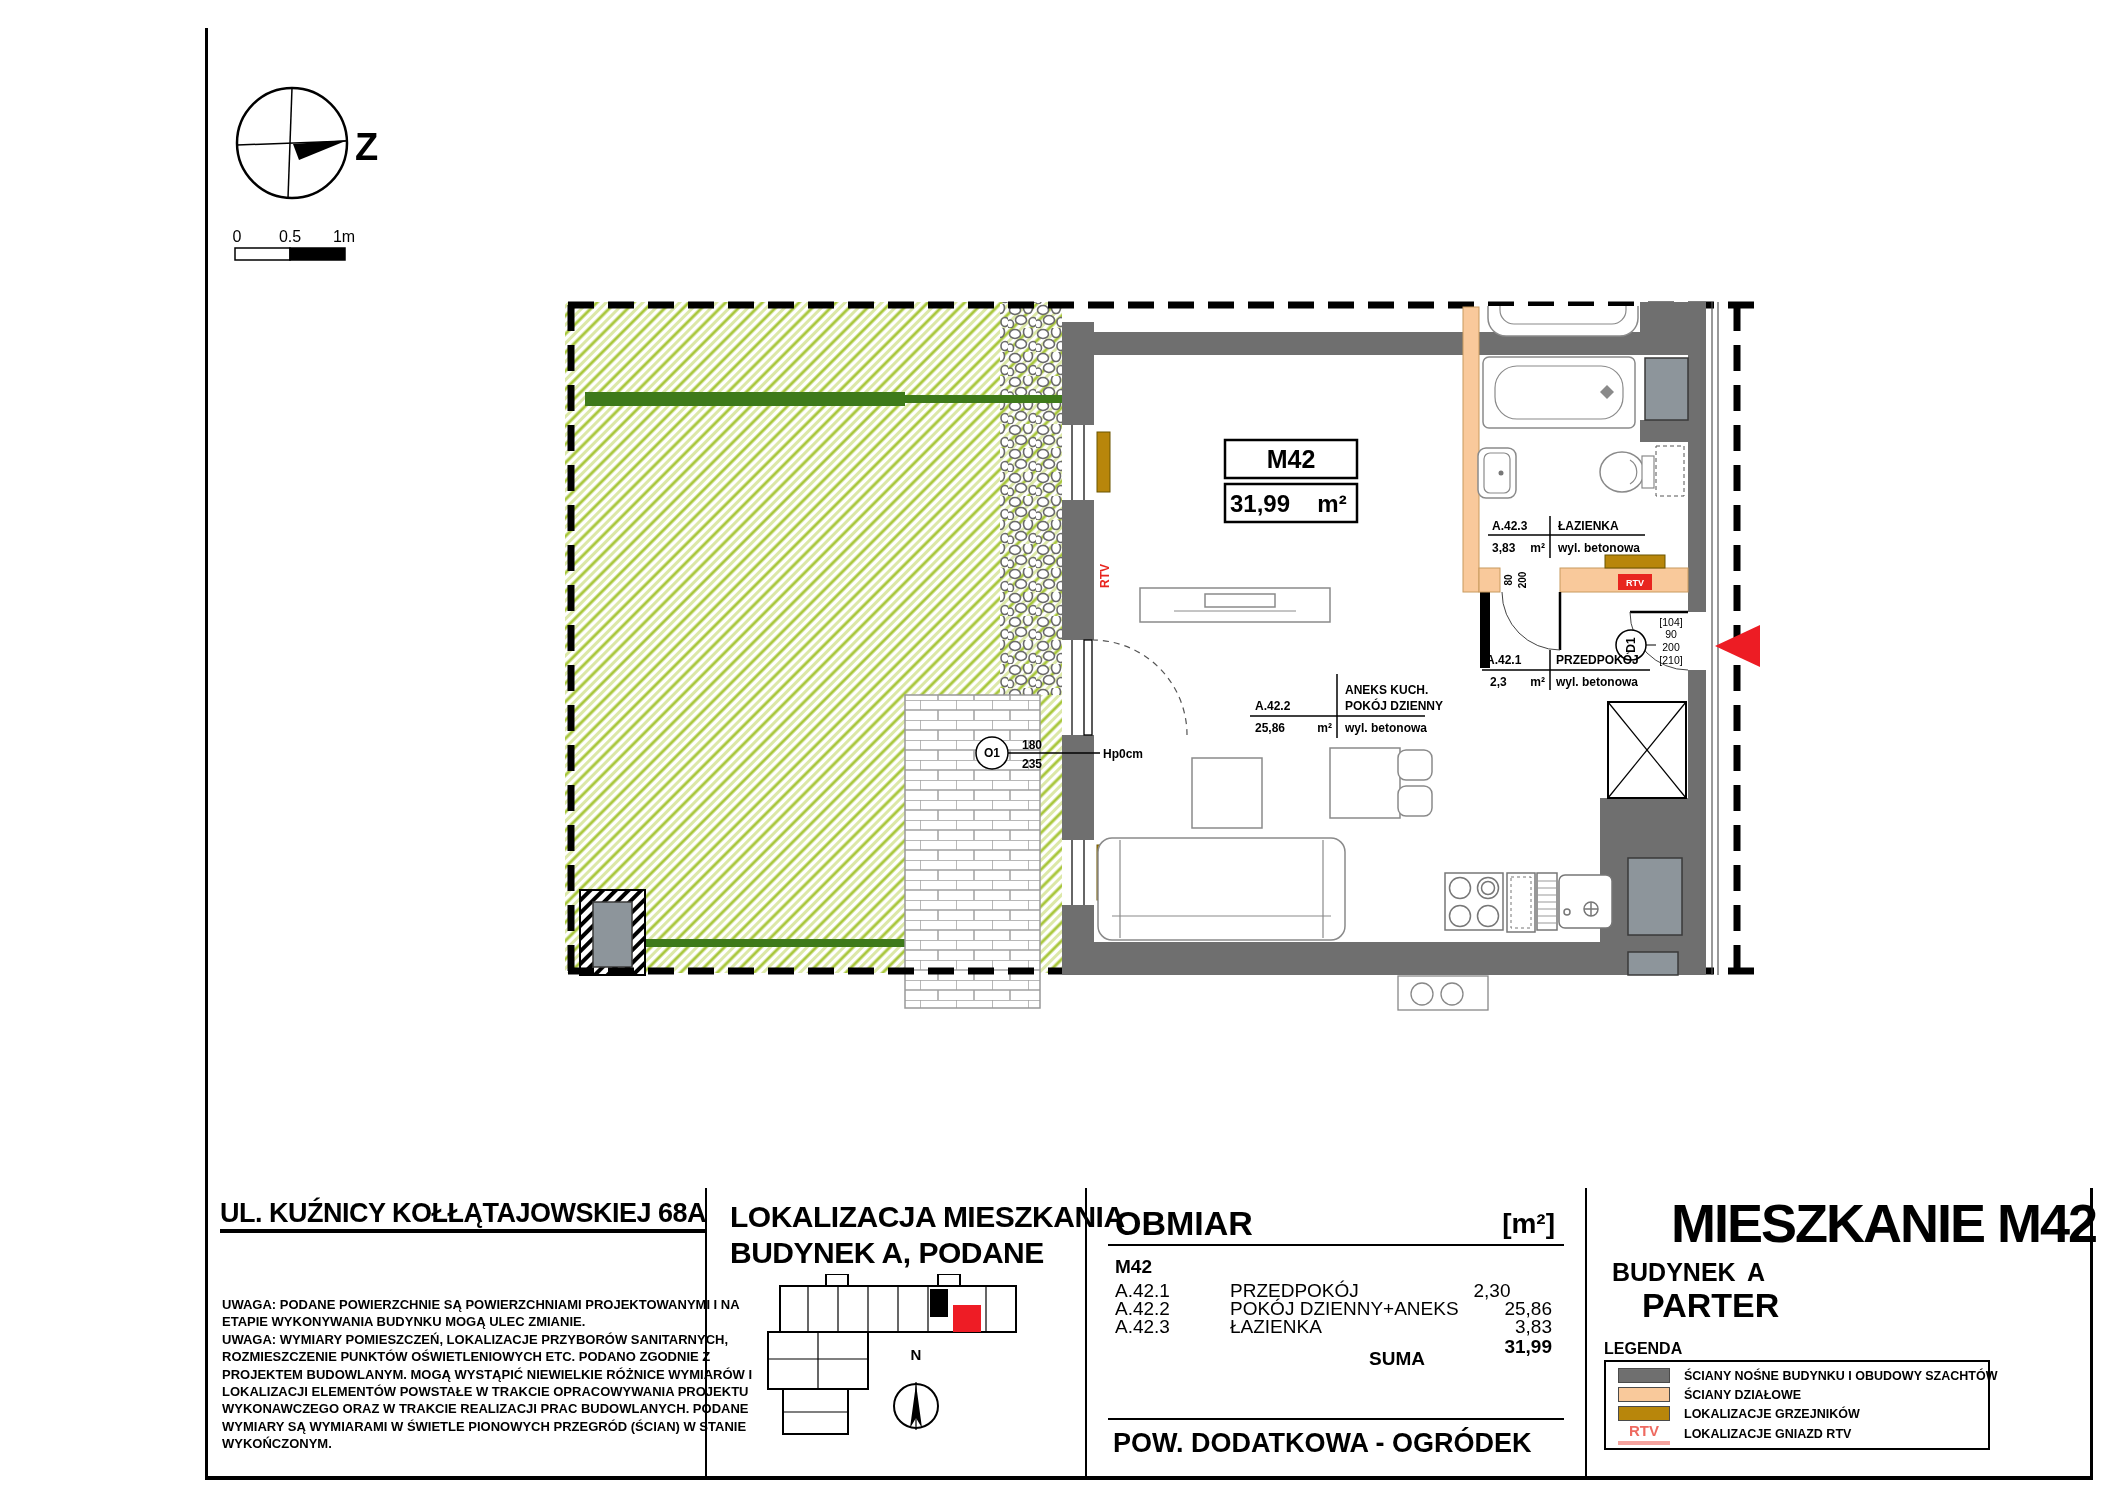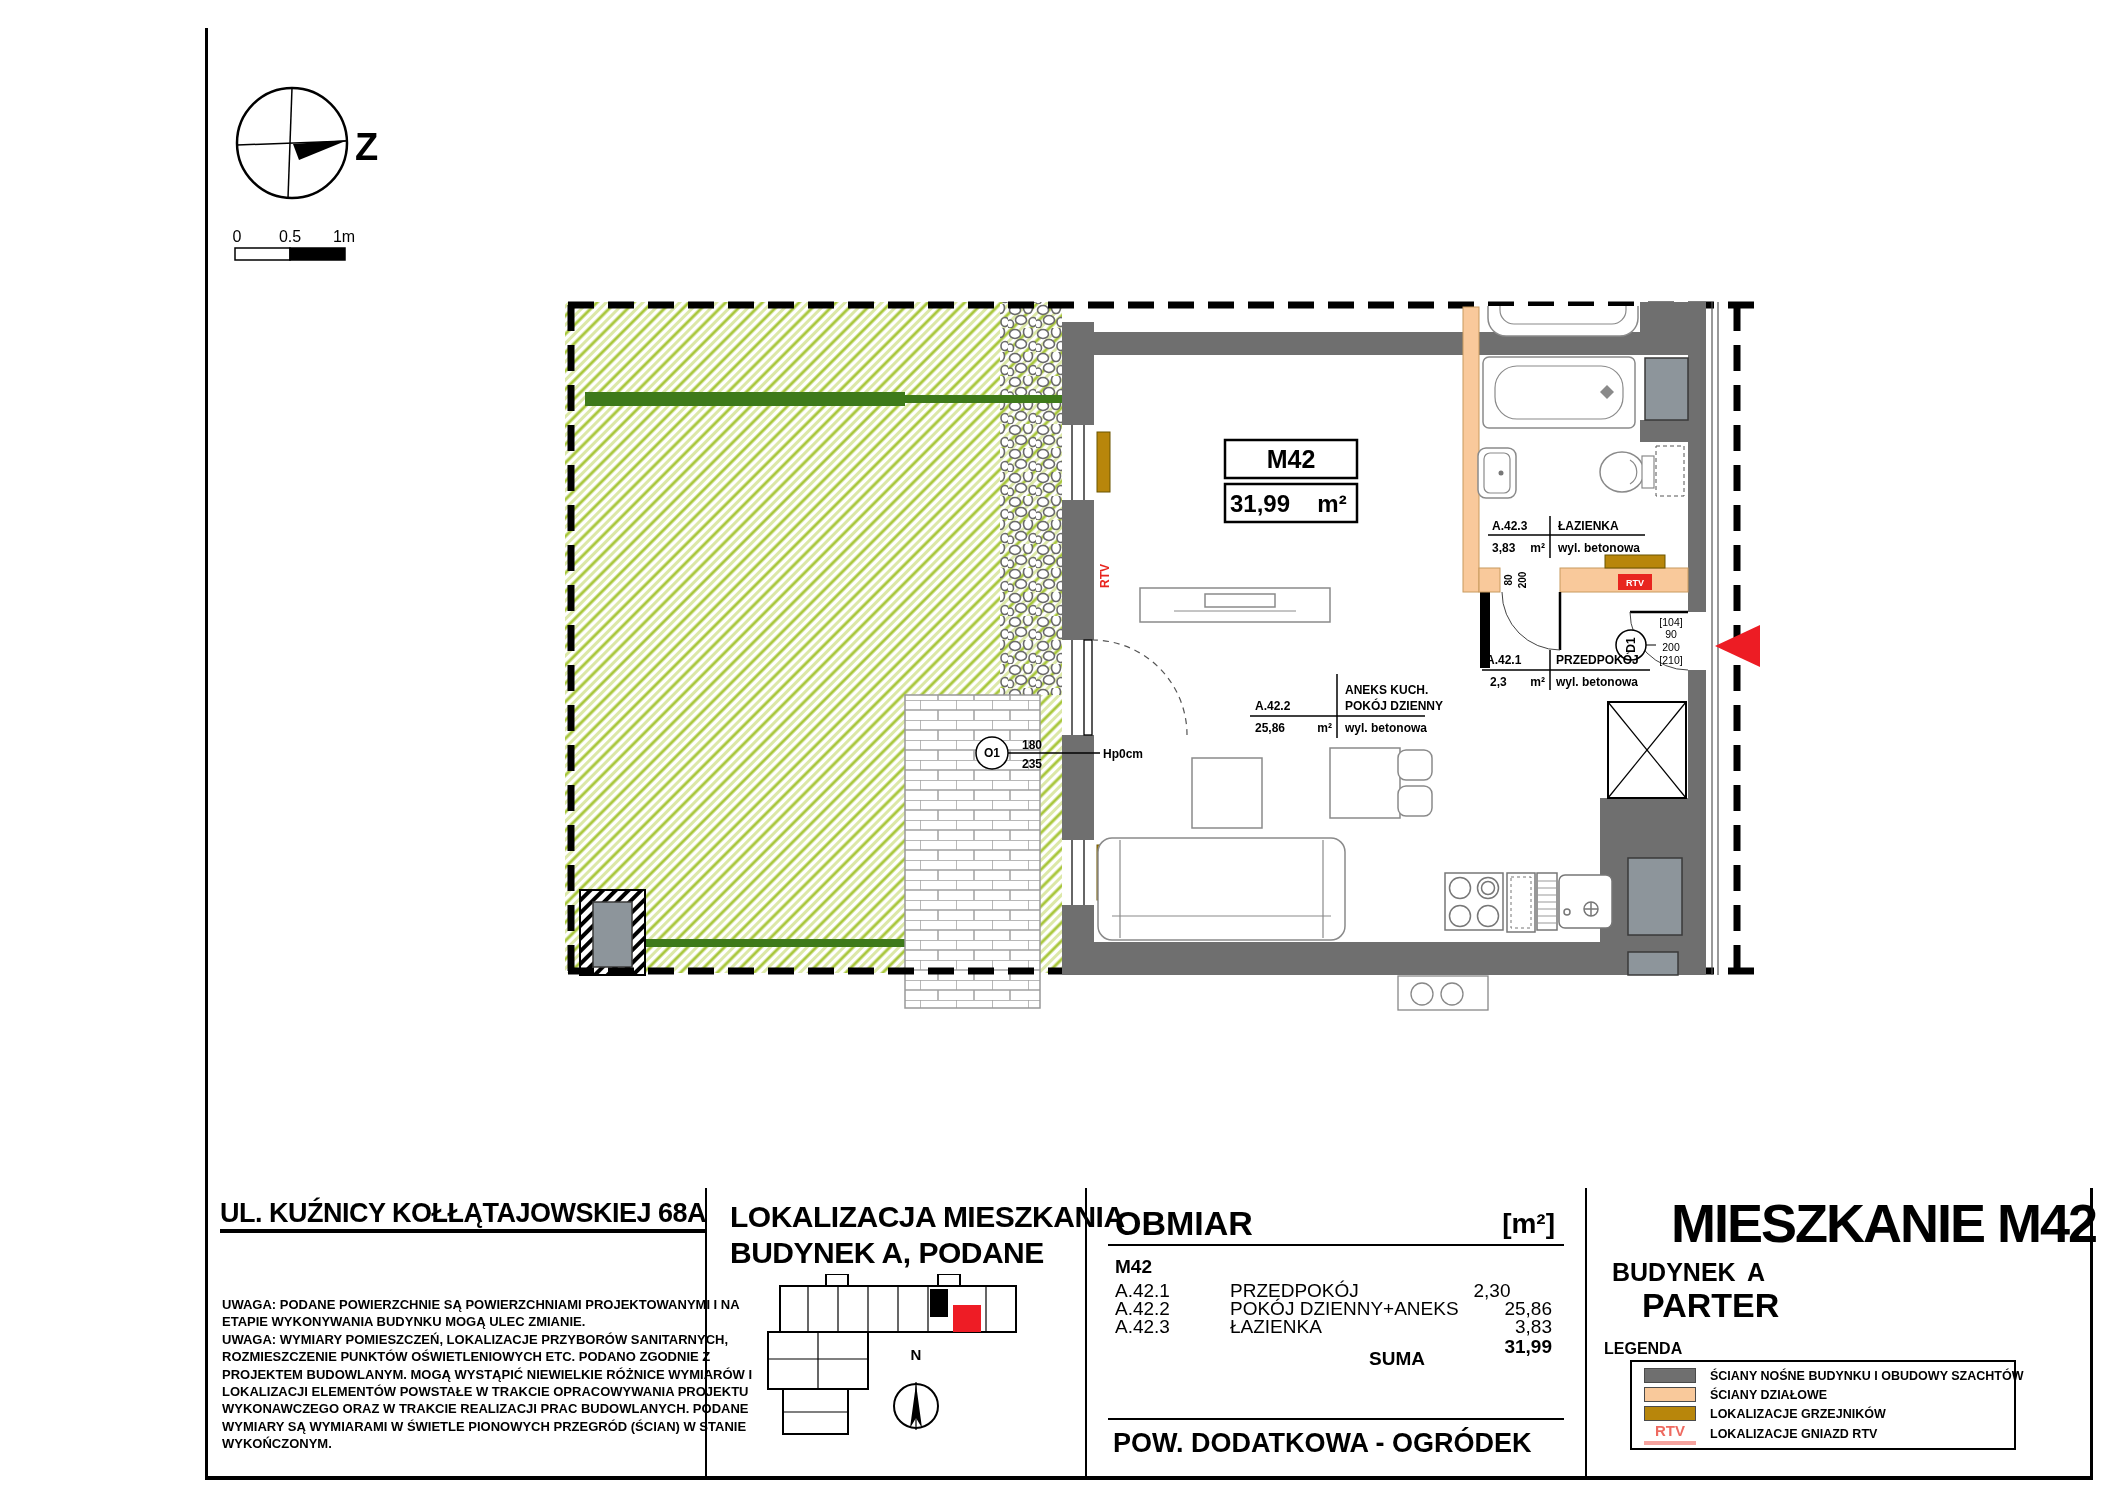--- a/index.html
+++ b/index.html
@@ -14,21 +14,21 @@
   .note-line{font-size:13px;font-weight:700;line-height:17.4px;white-space:nowrap;}
   .loc-title{font-size:30px;font-weight:700;letter-spacing:-.5px;white-space:nowrap;}
   .obm-title{font-size:34px;font-weight:700;}
   .obm-unit{font-size:28px;font-weight:700;text-align:right;}
   .obm-cell{font-size:19px;white-space:nowrap;}
   .obm-val{text-align:right;}
   .tb-title{font-size:54px;font-weight:700;letter-spacing:-2px;white-space:nowrap;text-align:right;}
   .tb-sub{font-size:25px;font-weight:700;}
   .tb-floor{font-size:34px;font-weight:700;}
   .leg-title{font-size:16px;font-weight:700;}
-  .legend-box{border:2px solid #000;display:flex;flex-direction:column;justify-content:flex-start;padding:4px 0 4px 12px;box-sizing:border-box;margin-left:26px;}
+  .legend-box{border:2px solid #000;display:flex;flex-direction:column;justify-content:flex-start;padding:4px 0 4px 12px;box-sizing:border-box;}
   .leg-row{display:flex;align-items:center;gap:14px;height:21px;}
   .sw{width:52px;height:15px;border:1px solid #4a4a4a;box-sizing:border-box;flex:0 0 auto;}
   .sw-wall{background:#6f6f6f;}
   .sw-part{background:#f9c99b;}
   .sw-rad{background:#b8860b;}
   .sw-rtv{width:52px;border:none;color:#ee6a60;font-weight:700;font-size:15px;text-align:center;
           border-bottom:4px solid #f5a39e;height:18px;line-height:16px;}
   .leg-label{font-size:12.5px;font-weight:700;white-space:nowrap;}
 </style>
 </head>

